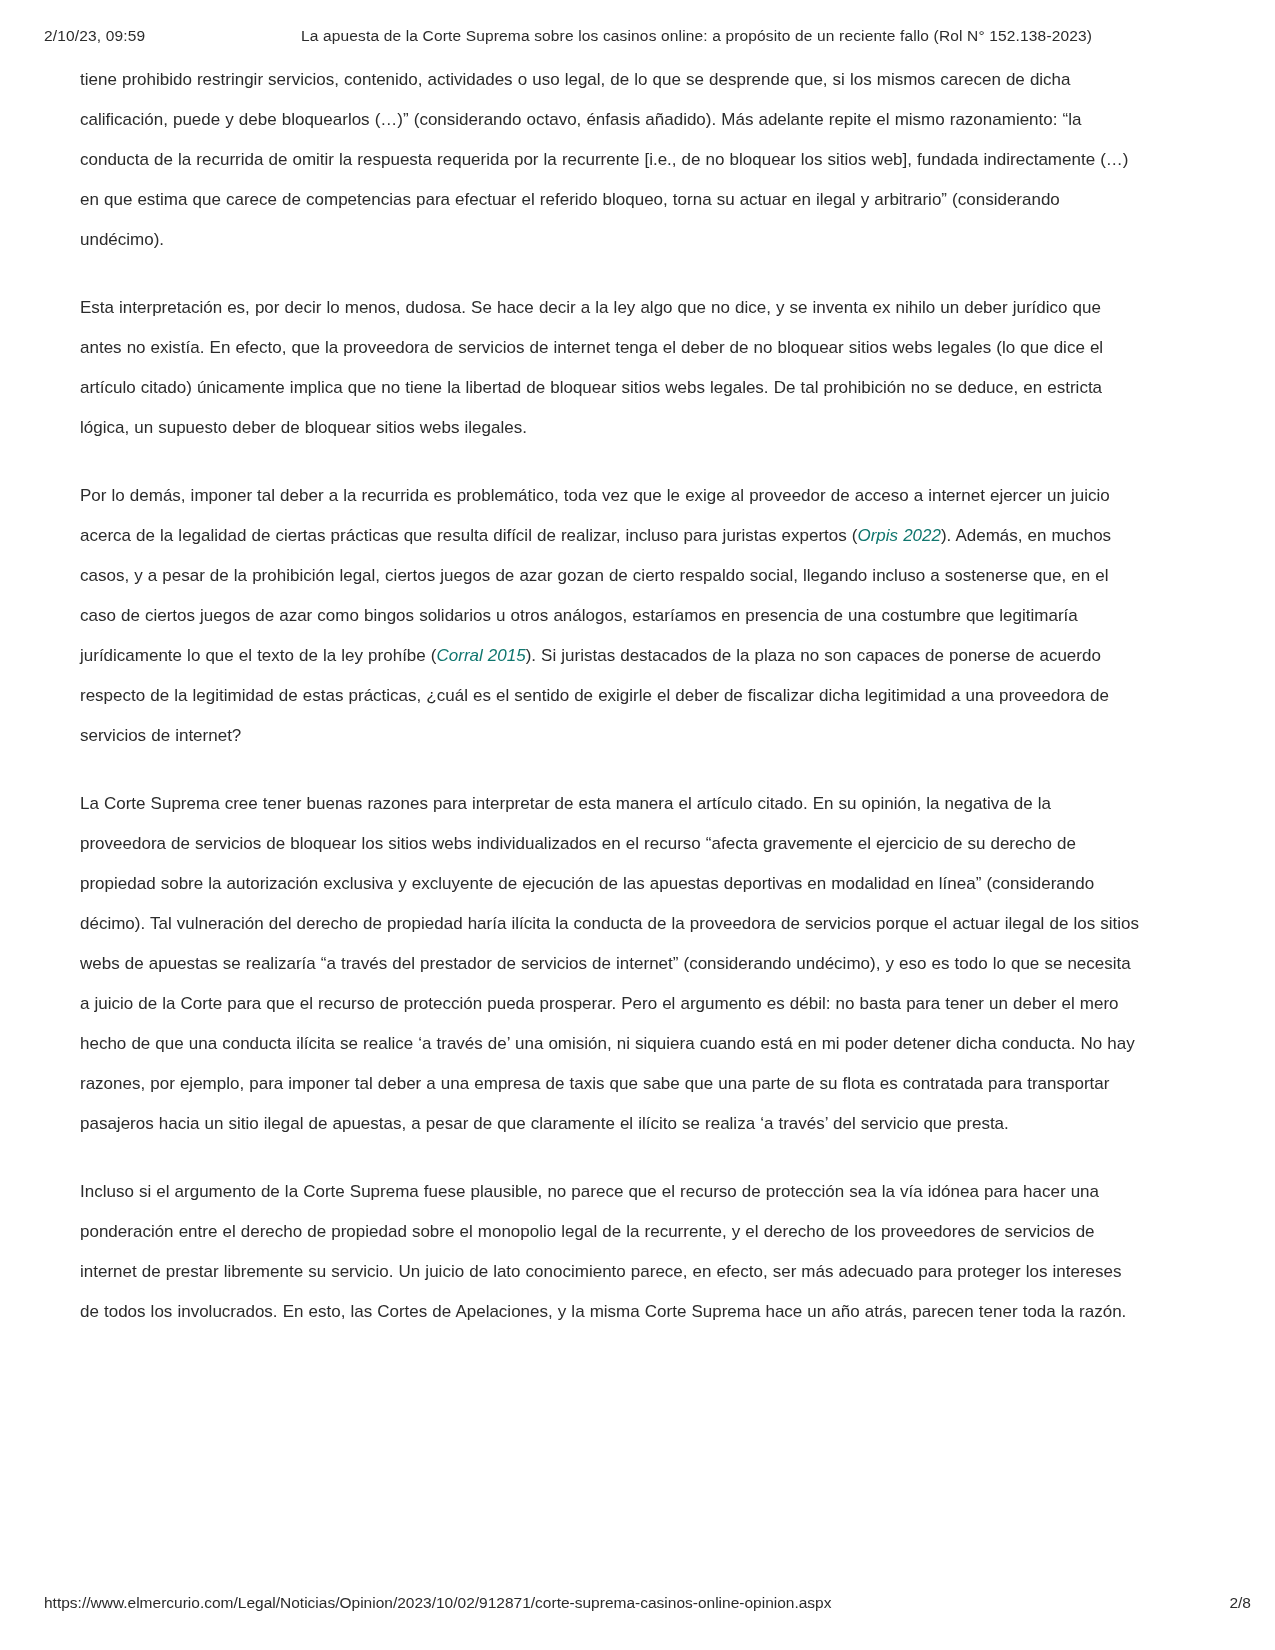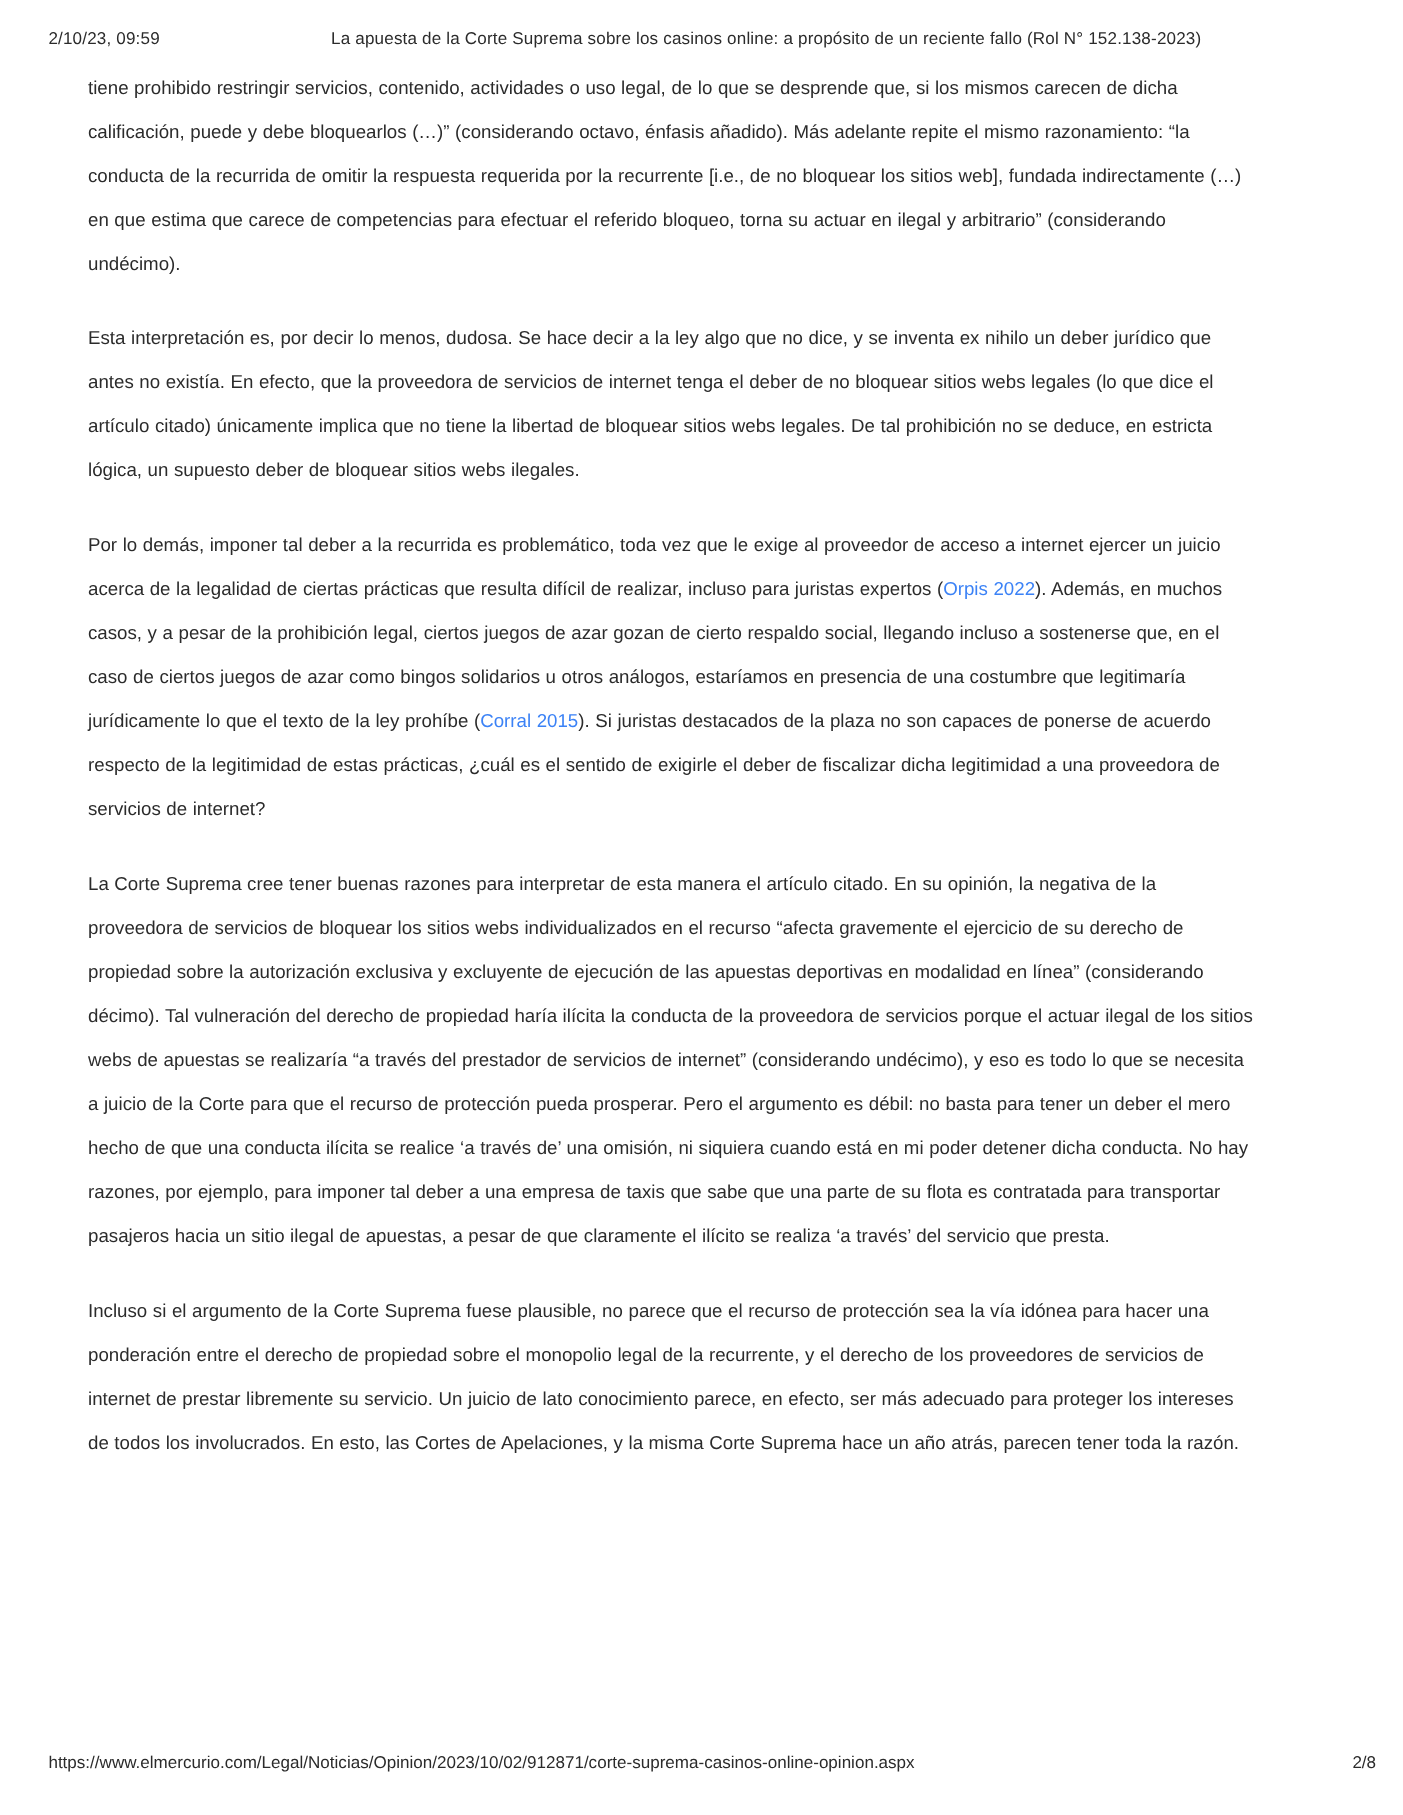--- a/index.html
+++ b/index.html
@@ -59,22 +59,23 @@
     font-size: 17px;
     line-height: 40px;
     color: #2b2b2b;
     margin: 0 0 28px 0;
     text-align: left;
     word-spacing: 0.02em;
   }
   .para:last-child { margin-bottom: 0; }
 
   a.ref-link {
-    color: #3b82f6;
+    color: #0f766e;
     text-decoration: none;
+    font-style: italic;
   }
 
   
   .print-footer {
     position: absolute;
     bottom: 36px;
     left: 0;
     width: 1275px;
     height: 20px;
     font-size: 15.5px;

